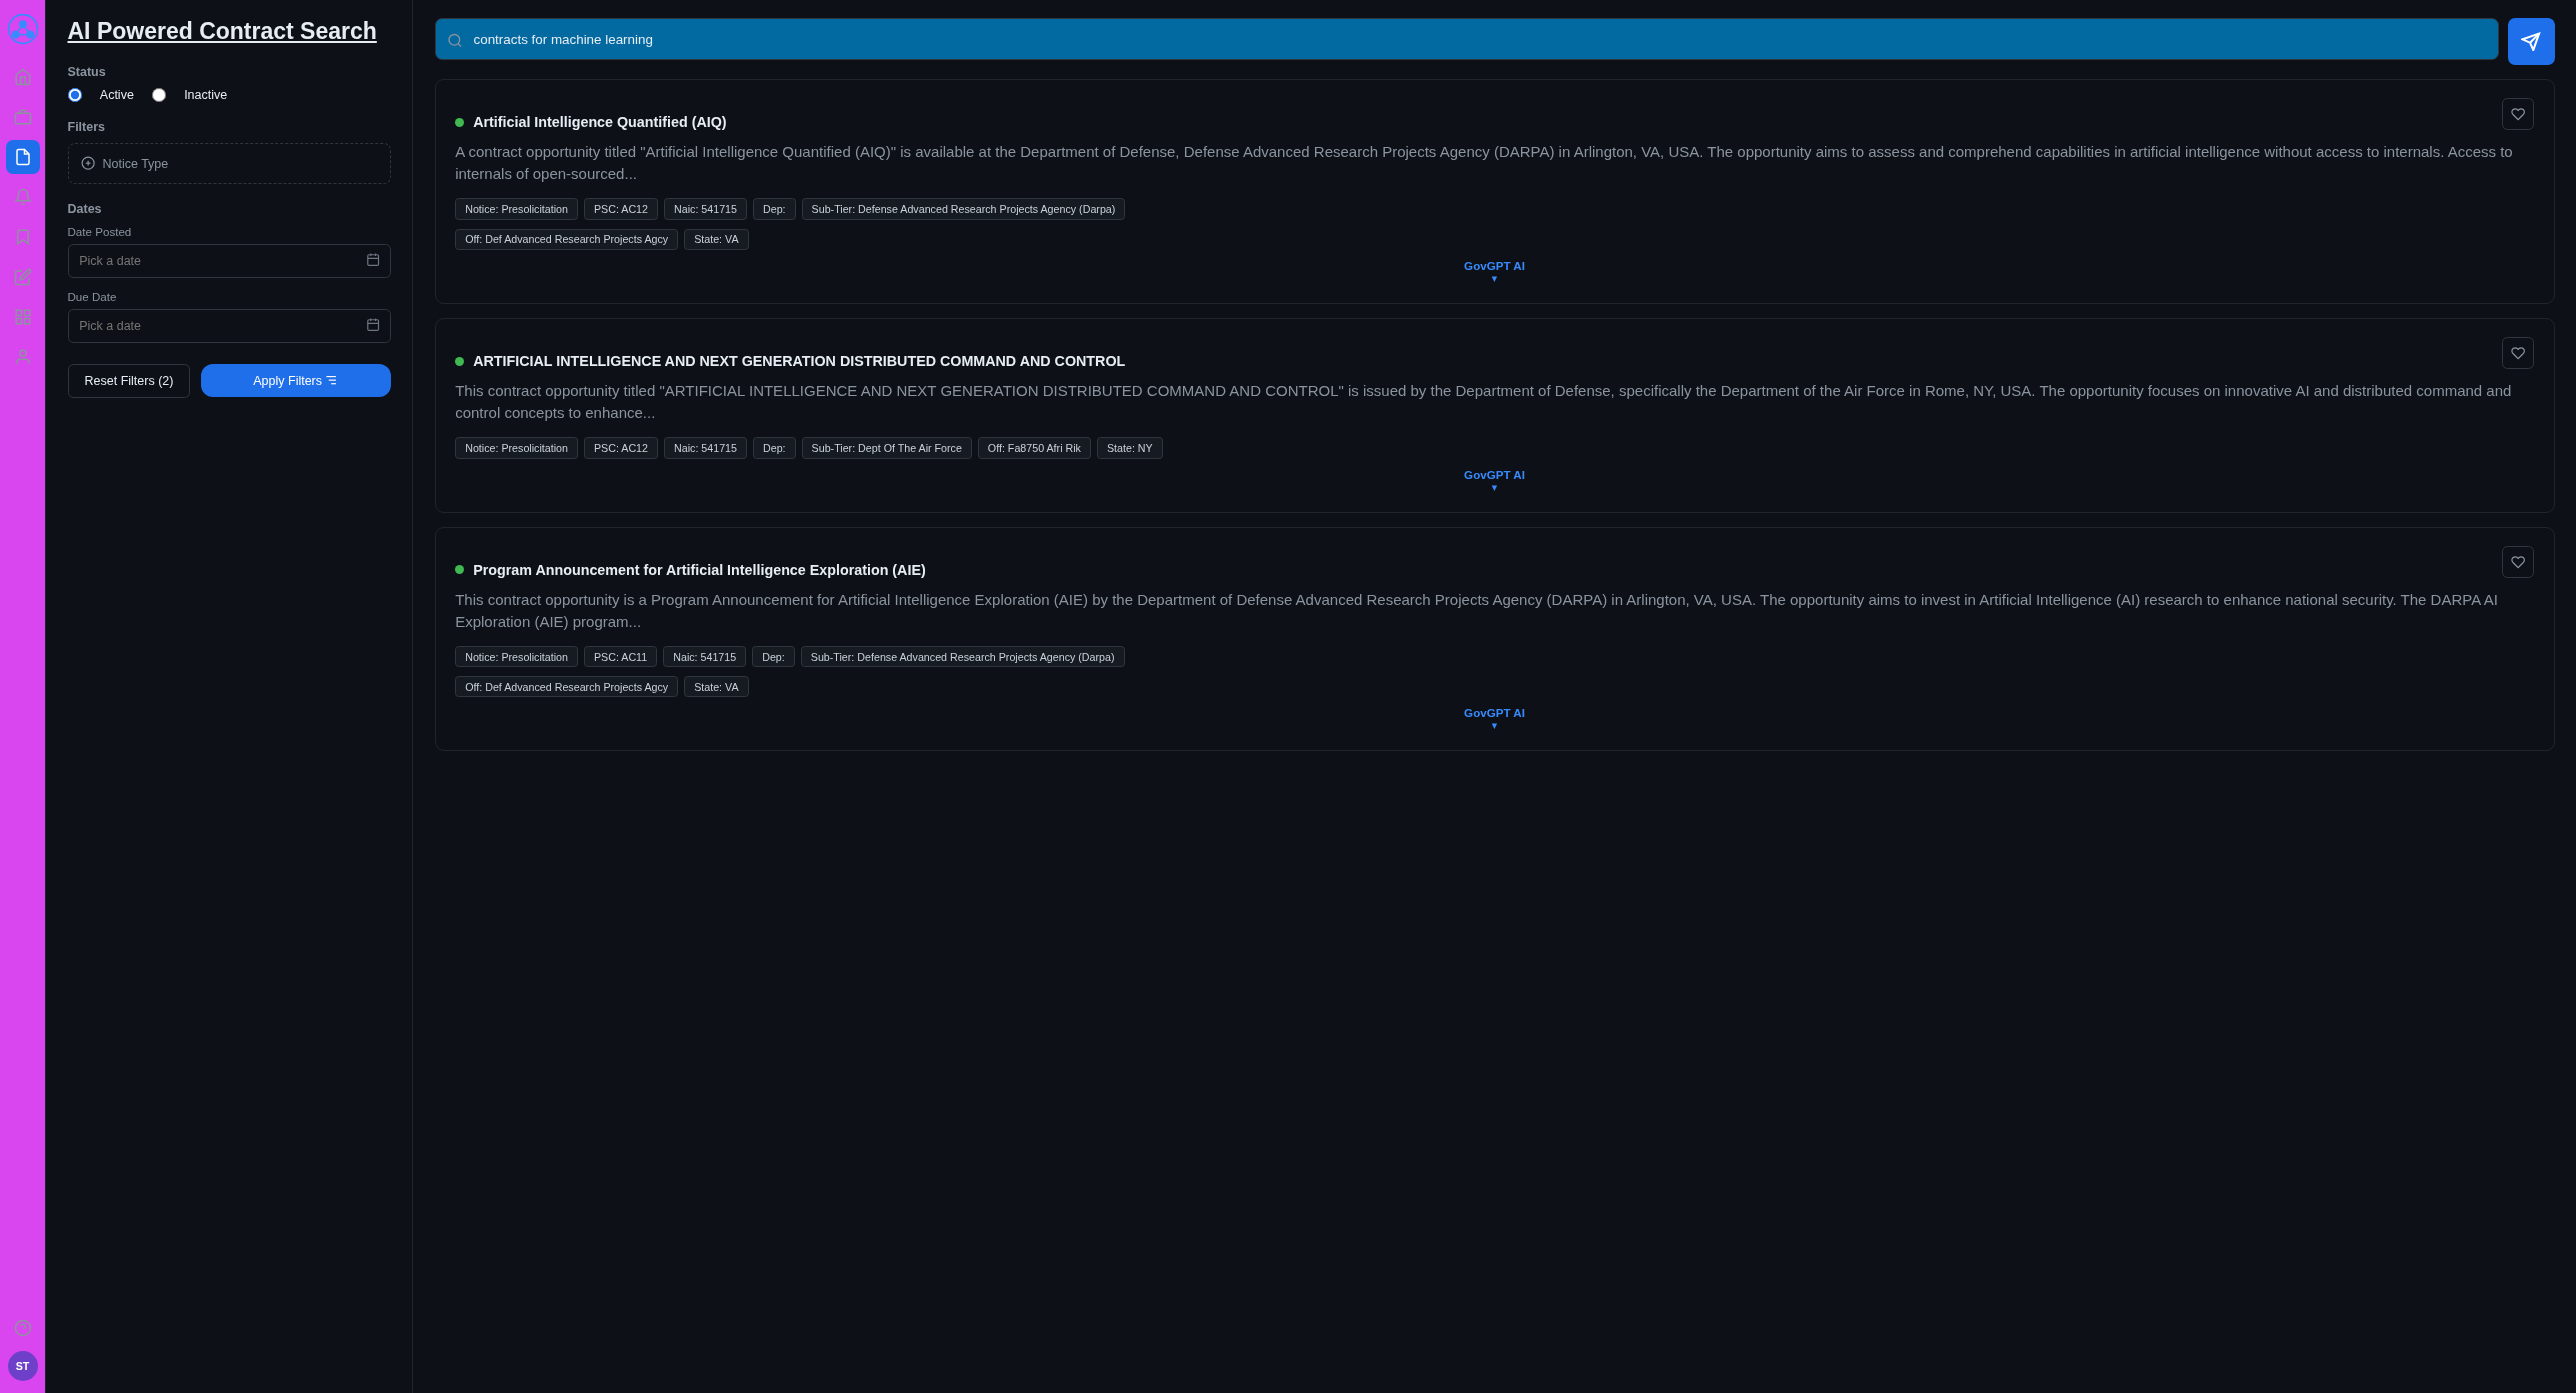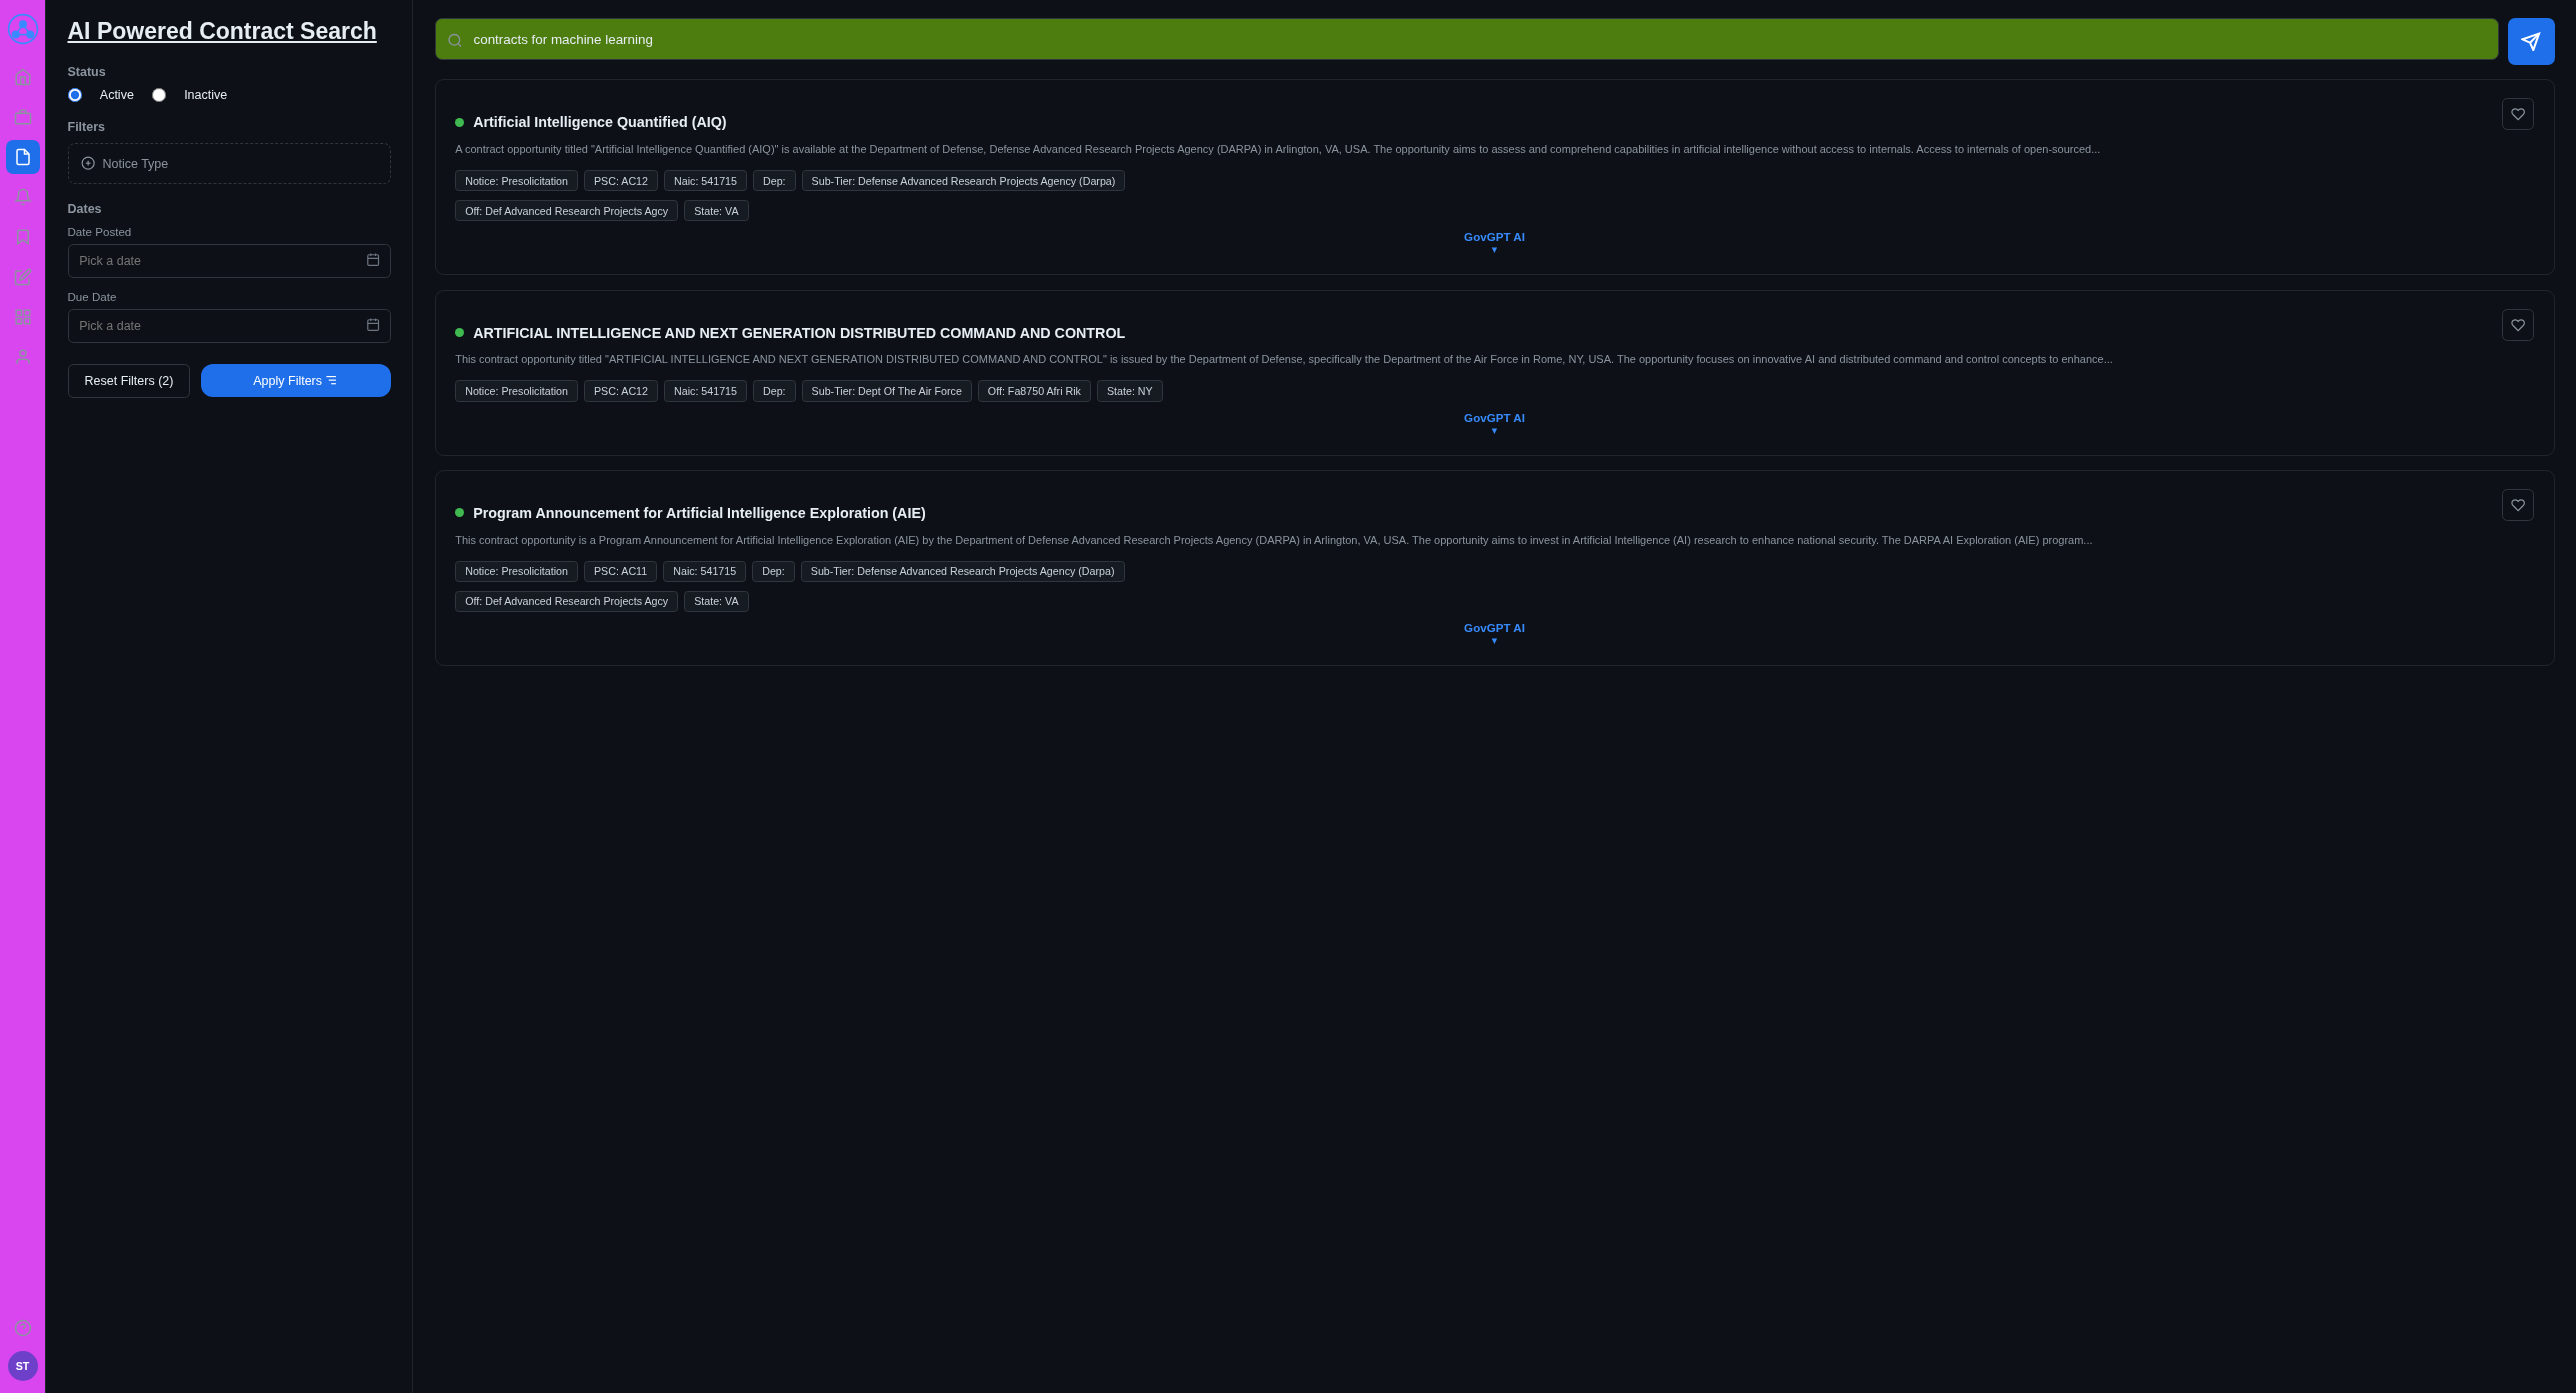--- a/index.html
+++ b/index.html
@@ -202,21 +202,21 @@
     .search-icon-left {
       position: absolute;
       left: 12.5px;
       top: 50%;
       transform: translateY(-50%);
       color: #8b949e;
       font-size: 14.3px;
     }
     .search-input {
       width: 100%;
-      background: #4d7c0f;
+      background: #0369a1;
       border: 0.9px solid #30363d;
       border-radius: 7.2px;
       padding: 12.5px 12.5px 12.5px 38px;
       color: #e6edf3;
       font-size: 13.4px;
     }
     .search-submit {
       background: #1f6feb;
       border: none;
       border-radius: 7.2px;
@@ -280,21 +280,21 @@
       background: transparent;
       color: #8b949e;
       display: flex;
       align-items: center;
       justify-content: center;
       cursor: pointer;
       font-size: 14.3px;
       flex-shrink: 0;
     }
     .card-desc {
-      font-size: 11px;
+      font-size: 15px;
       color: #8b949e;
       line-height: 1.5;
       margin-bottom: 12.5px;
     }
     .tags-row {
       display: flex;
       flex-wrap: wrap;
       gap: 6px;
       margin-bottom: 9px;
     }

